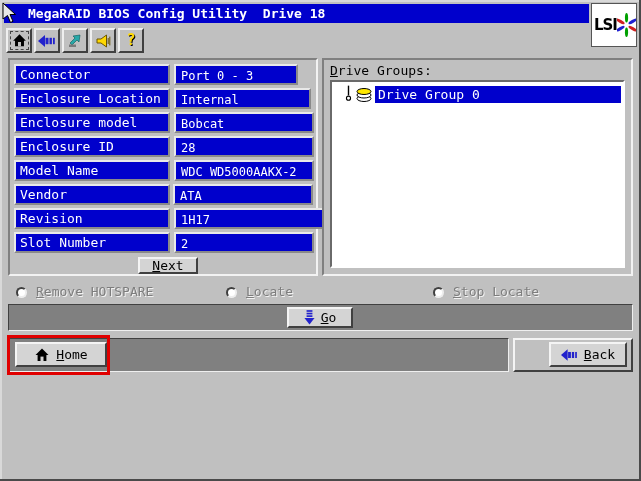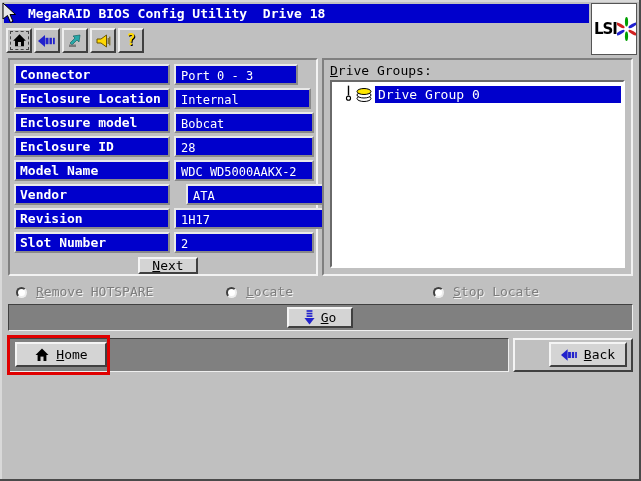--- a/index.html
+++ b/index.html
@@ -7,21 +7,21 @@
     width:641px;height:481px;position:relative;overflow:hidden;
     background:#c0c0c0;
     font-family:"DejaVu Sans Mono","Liberation Mono",monospace;
     box-shadow: inset -2px -2px 0 #4a4a4a, inset 2px 2px 0 #d9d9d9;
   }
   .abs{position:absolute;}
   
   #titlebar{left:4px;top:4px;width:585px;height:19px;background:#0000cc;
     color:#fff;font-weight:bold;font-size:13px;line-height:19px;
     padding-left:24px;white-space:pre;box-sizing:border-box;}
-  #logo{left:591px;top:3px;width:46px;height:52px;background:#fff;
+  #logo{left:591px;top:3px;width:46px;height:44px;background:#fff;
     border:1px solid #555;box-sizing:border-box;display:flex;align-items:center;}
   #logo .lsi-text{font-family:"DejaVu Sans","Liberation Sans",sans-serif;
     font-weight:bold;font-size:15px;color:#000;letter-spacing:-1px;padding-left:2px;}
   
   #cursor{left:2px;top:2px;z-index:60;}
   
   .tool-btn{top:28px;width:26px;height:25px;background:#c0c0c0;
     border-top:2px solid #efefef;border-left:2px solid #efefef;
     border-bottom:2px solid #404040;border-right:2px solid #404040;
     box-sizing:border-box;display:flex;align-items:center;justify-content:center;}
@@ -31,21 +31,21 @@
   
   .panel{background:#c0c0c0;box-sizing:border-box;
     border-top:2px solid #808080;border-left:2px solid #808080;
     border-bottom:2px solid #f2f2f2;border-right:2px solid #f2f2f2;}
   #left-panel{left:8px;top:58px;width:310px;height:218px;}
   #right-panel{left:322px;top:58px;width:311px;height:218px;}
   
   .cell{background:#0000cc;color:#fff;box-sizing:border-box;
     border:2px solid;border-color:#e8e8e8 #8a8a8a #8a8a8a #e8e8e8;
     height:21px;line-height:16px;overflow:hidden;}
-  .cell.label{font-weight:bold;font-size:13px;padding:1px 0 0 4px;}
+  .cell.label{font-weight:normal;font-size:13px;padding:1px 0 0 4px;}
   .cell.value{font-size:12px;padding:2px 0 0 5px;}
   .btn{background:#d4d4d4;box-sizing:border-box;color:#000;font-size:13px;
     border-top:2px solid #f4f4f4;border-left:2px solid #f4f4f4;
     border-bottom:2px solid #404040;border-right:2px solid #404040;
     display:flex;align-items:center;justify-content:center;gap:6px;}
   
   #dg-heading{left:6px;top:3px;font-size:13px;color:#000;}
   #dg-listbox{left:6px;top:20px;width:295px;height:188px;background:#fff;
     box-sizing:border-box;
     border-top:2px solid #6a6a6a;border-left:2px solid #6a6a6a;
@@ -130,21 +130,21 @@
   <div class="abs cell value" style="left:164px;top:4px;width:124px">Port 0 - 3</div>
   <div class="abs cell label" style="left:4px;top:28px;width:156px">Enclosure Location</div>
   <div class="abs cell value" style="left:164px;top:28px;width:137px">Internal</div>
   <div class="abs cell label" style="left:4px;top:52px;width:156px">Enclosure model</div>
   <div class="abs cell value" style="left:164px;top:52px;width:140px">Bobcat</div>
   <div class="abs cell label" style="left:4px;top:76px;width:156px">Enclosure ID</div>
   <div class="abs cell value" style="left:164px;top:76px;width:140px">28</div>
   <div class="abs cell label" style="left:4px;top:100px;width:156px">Model Name</div>
   <div class="abs cell value" style="left:164px;top:100px;width:140px">WDC WD5000AAKX-2</div>
   <div class="abs cell label" style="left:4px;top:124px;width:156px">Vendor</div>
-  <div class="abs cell value" style="left:176px;top:124px;width:140px">ATA</div>
+  <div class="abs cell value" style="left:163px;top:124px;width:140px">ATA</div>
   <div class="abs cell label" style="left:4px;top:148px;width:156px">Revision</div>
   <div class="abs cell value" style="left:164px;top:148px;width:160px">1H17</div>
   <div class="abs cell label" style="left:4px;top:172px;width:156px">Slot Number</div>
   <div class="abs cell value" style="left:164px;top:172px;width:140px">2</div>
   <div class="abs btn" style="left:128px;top:197px;width:60px;height:17px">
     <span><u>N</u>ext</span>
   </div>
 </div>
 
 <div id="right-panel" class="abs panel">

